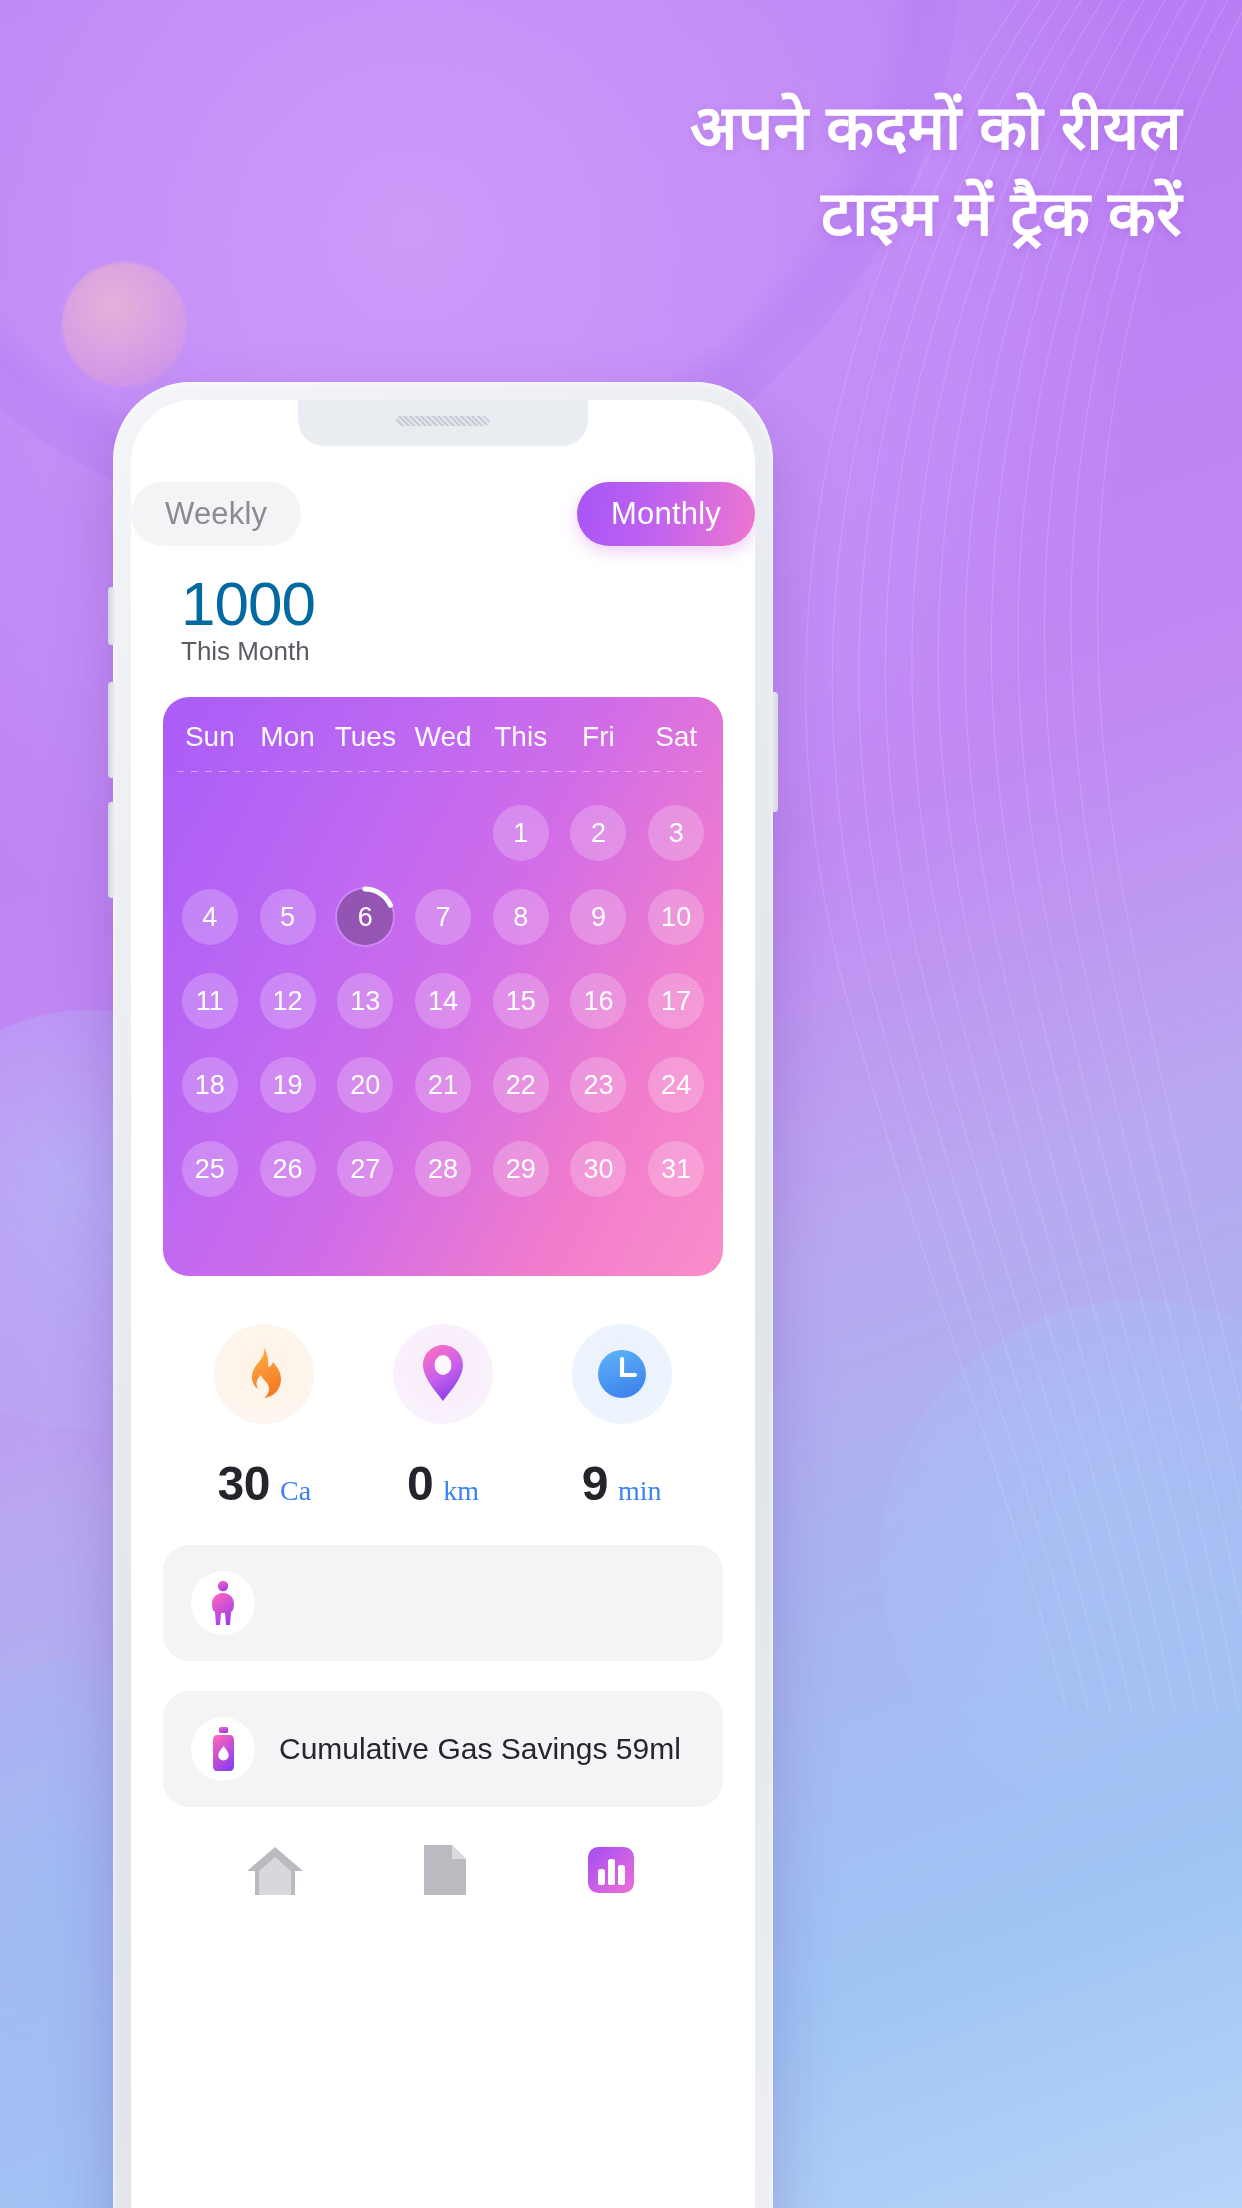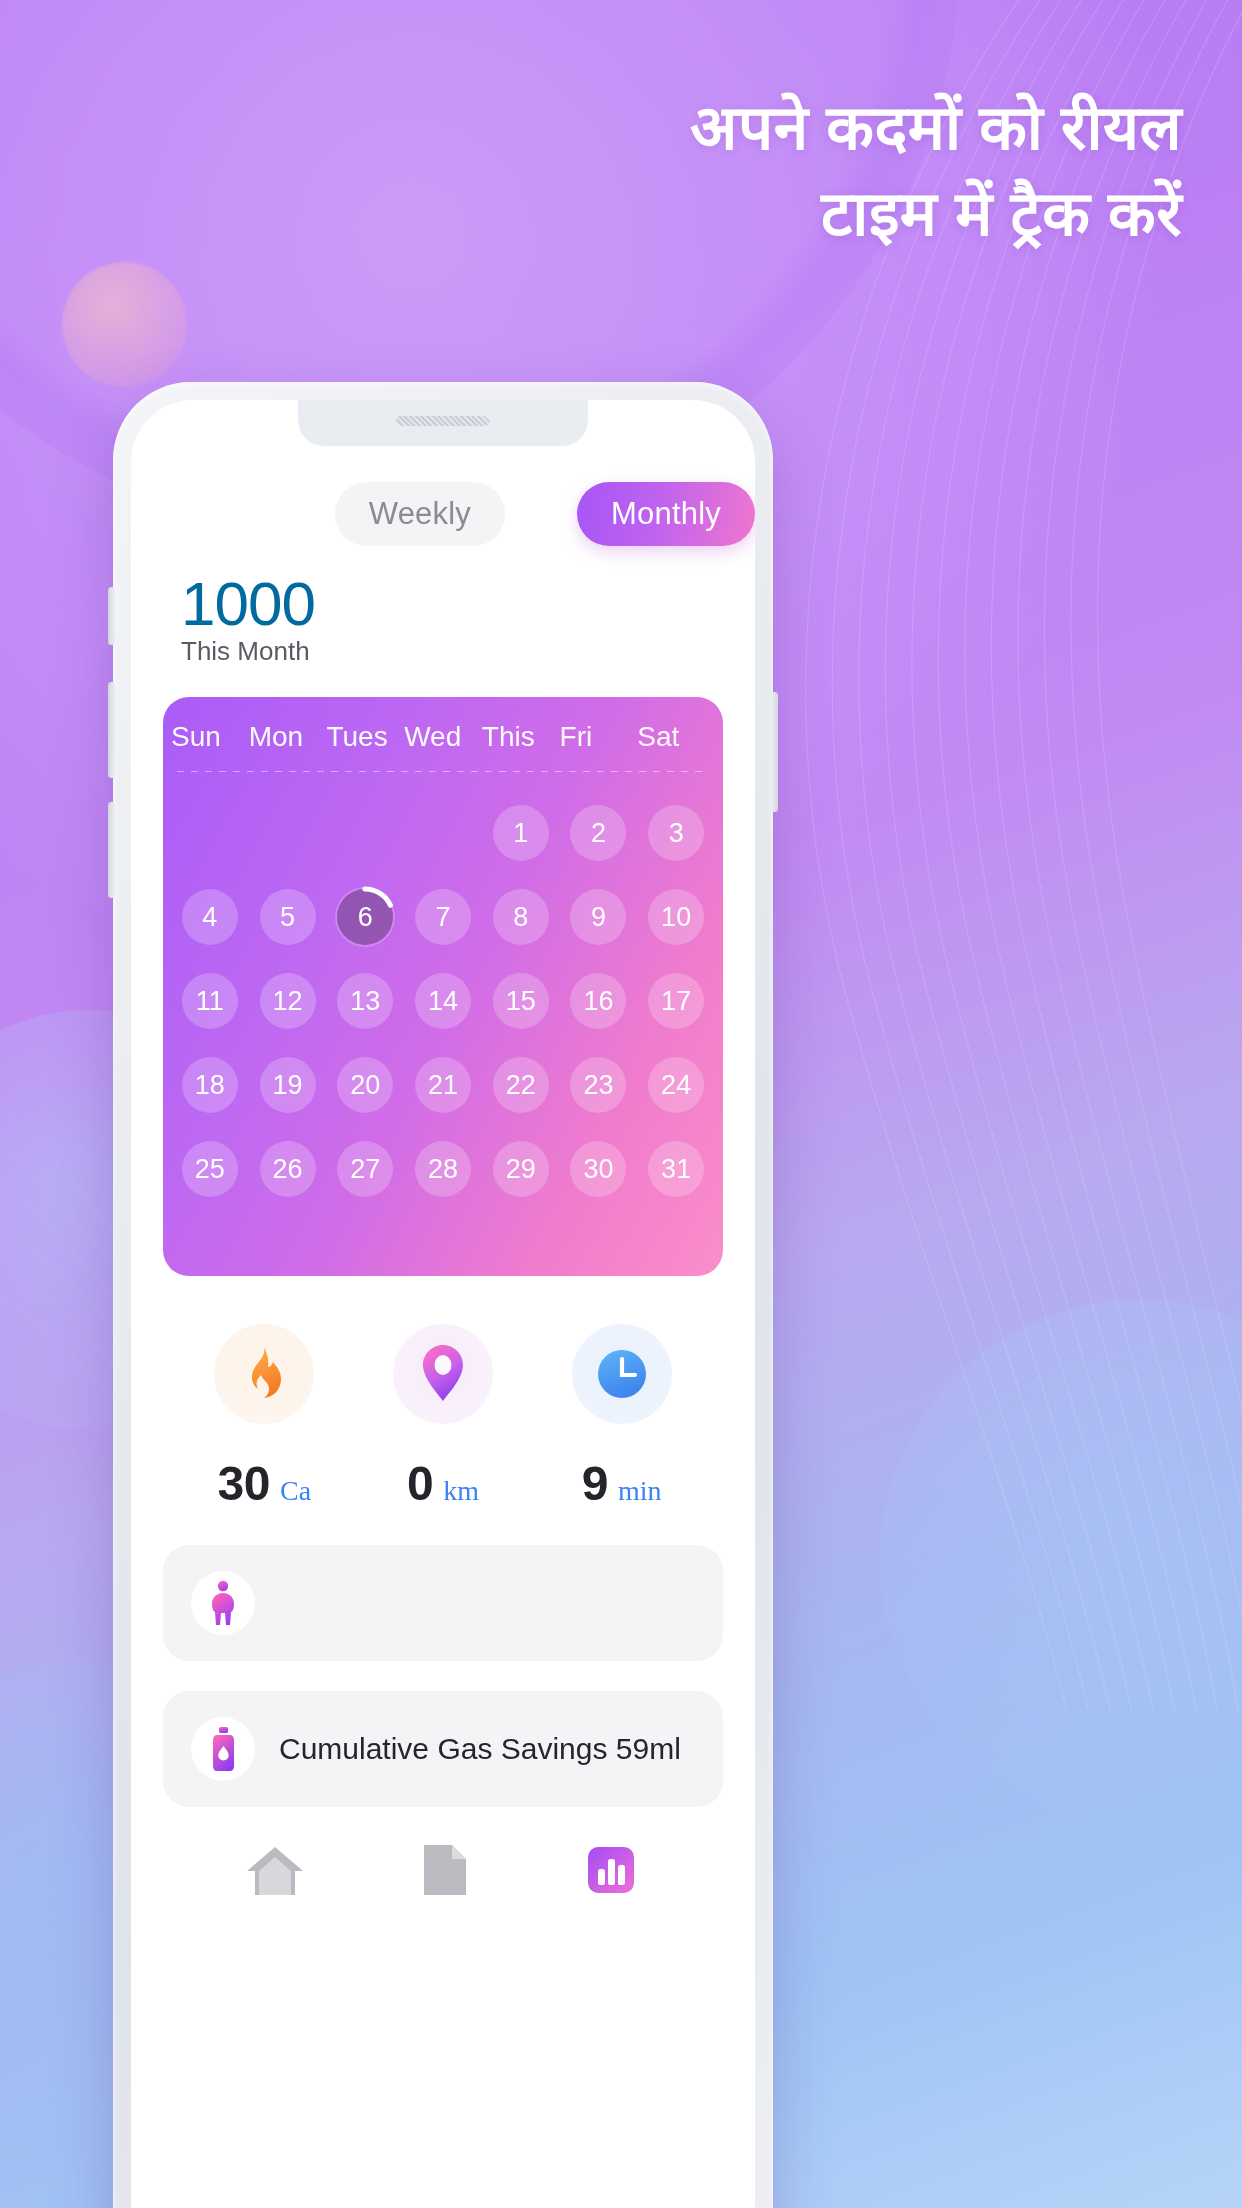--- a/index.html
+++ b/index.html
@@ -79,21 +79,21 @@
   }
   .speaker{
     position:absolute;left:50%;transform:translateX(-50%);top:16px;
     width:94px;height:10px;border-radius:6px;
     background:repeating-linear-gradient(45deg,#c9ced6 0 2px,#e3e6eb 2px 4px);
   }
 
   
   .app{position:absolute;left:0;top:46px;right:0;bottom:0;}
 
-  .toggle-row{display:flex;justify-content:flex-end;gap:72px;padding-top:36px;}
+  .toggle-row{display:flex;justify-content:space-between;gap:72px;padding-top:36px;}
   .pill{
     border-radius:40px;padding:0 34px;height:64px;line-height:64px;
     font-size:31px;letter-spacing:.2px;
   }
   .pill-inactive{background:#f4f4f6;color:#8b8b90;}
   .pill-active{
     background:linear-gradient(100deg,#a855f7 0%,#bd62f0 42%,#ef76cf 100%);
     color:#ffffff;box-shadow:0 6px 16px rgba(190,90,220,.28);
   }
 
@@ -101,21 +101,21 @@
   .summary .big{font-size:62px;color:#0369a1;line-height:1.04;letter-spacing:-1px;}
   .summary .sub{font-size:26px;color:#5a5b63;}
 
   .calendar{
     margin:30px 32px 0 32px;border-radius:26px;overflow:hidden;
     background:linear-gradient(118deg,#aa5cf7 0%,#bd68f3 30%,#d06ce8 52%,#f07ccd 78%,#fa8ec9 100%);
     padding-bottom:72px;
   }
   .cal-head{display:grid;grid-template-columns:repeat(7,1fr);padding:24px 8px 18px 8px;}
   .cal-head span{
-    color:#ffffff;font-size:28px;opacity:.97;
+    text-align:center;color:#ffffff;font-size:28px;opacity:.97;
   }
   .cal-divider{height:1px;margin:0 14px;
     background:repeating-linear-gradient(90deg, rgba(255,255,255,.45) 0 7px, rgba(255,255,255,0) 7px 14px);}
   .cal-grid{display:grid;grid-template-columns:repeat(7,1fr);row-gap:14px;padding:26px 8px 0 8px;}
   .cell{display:flex;align-items:center;justify-content:center;height:70px;}
   .day{
     width:56px;height:56px;border-radius:50%;
     display:flex;align-items:center;justify-content:center;
     color:#ffffff;font-size:27px;background:rgba(255,255,255,.22);
   }

